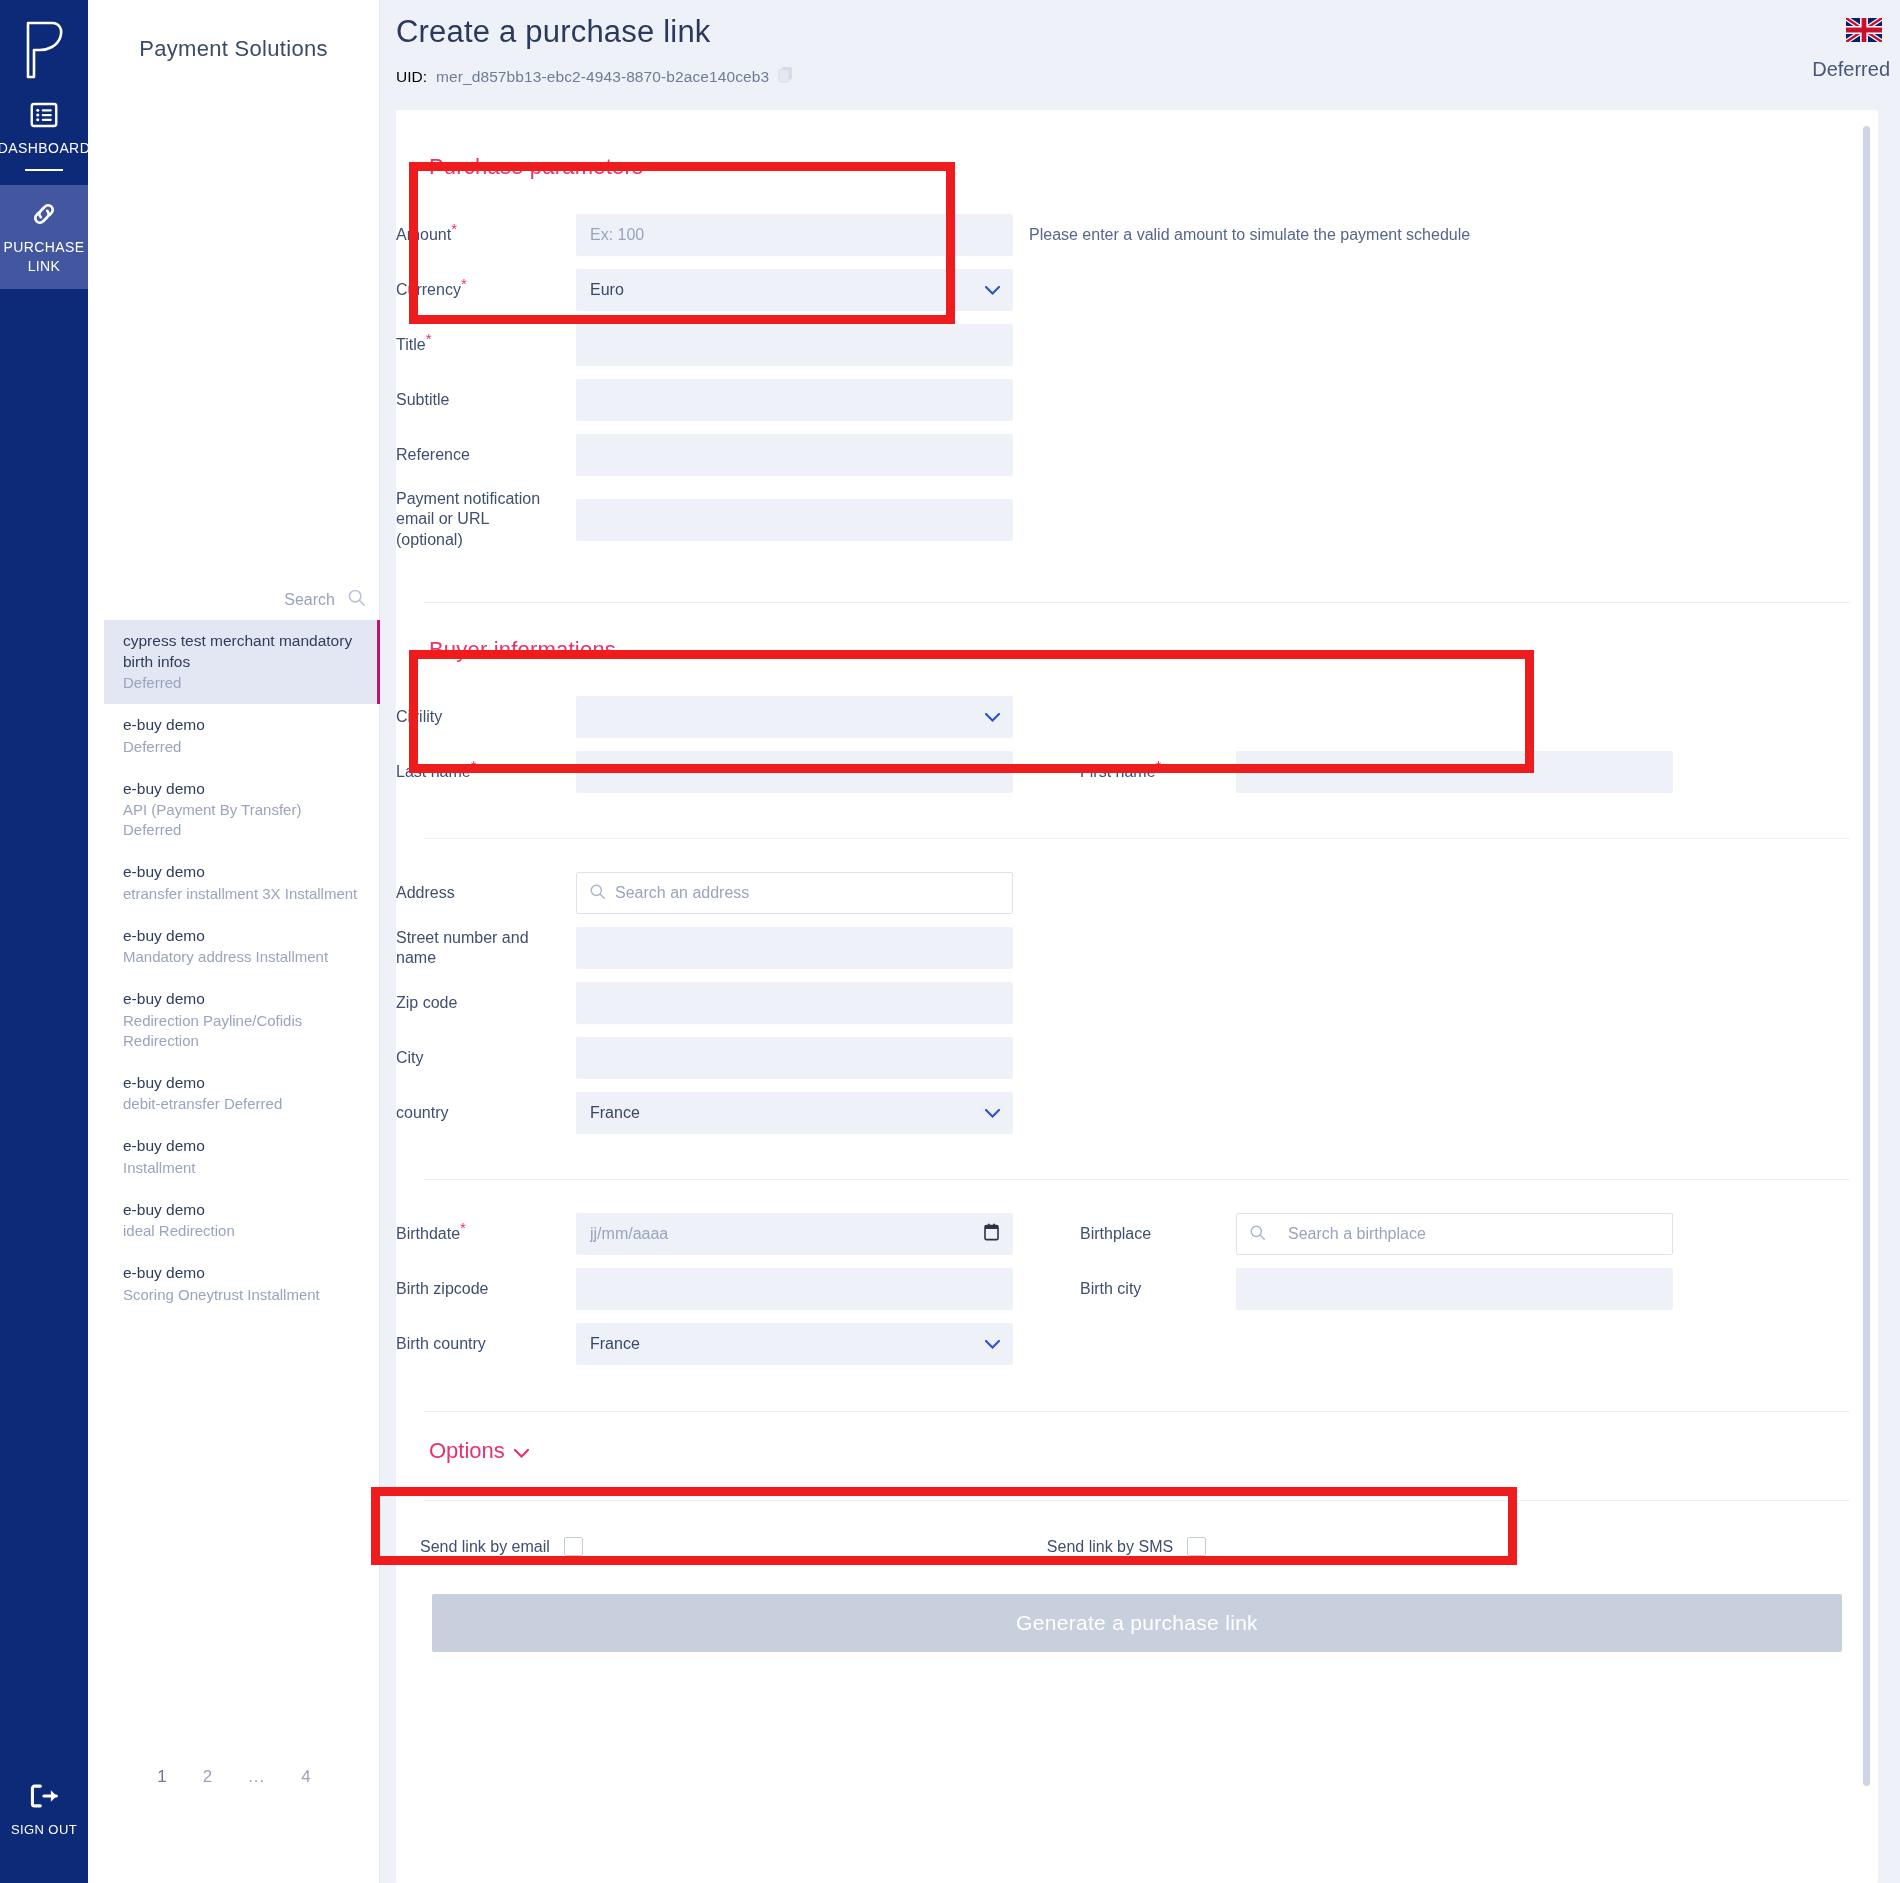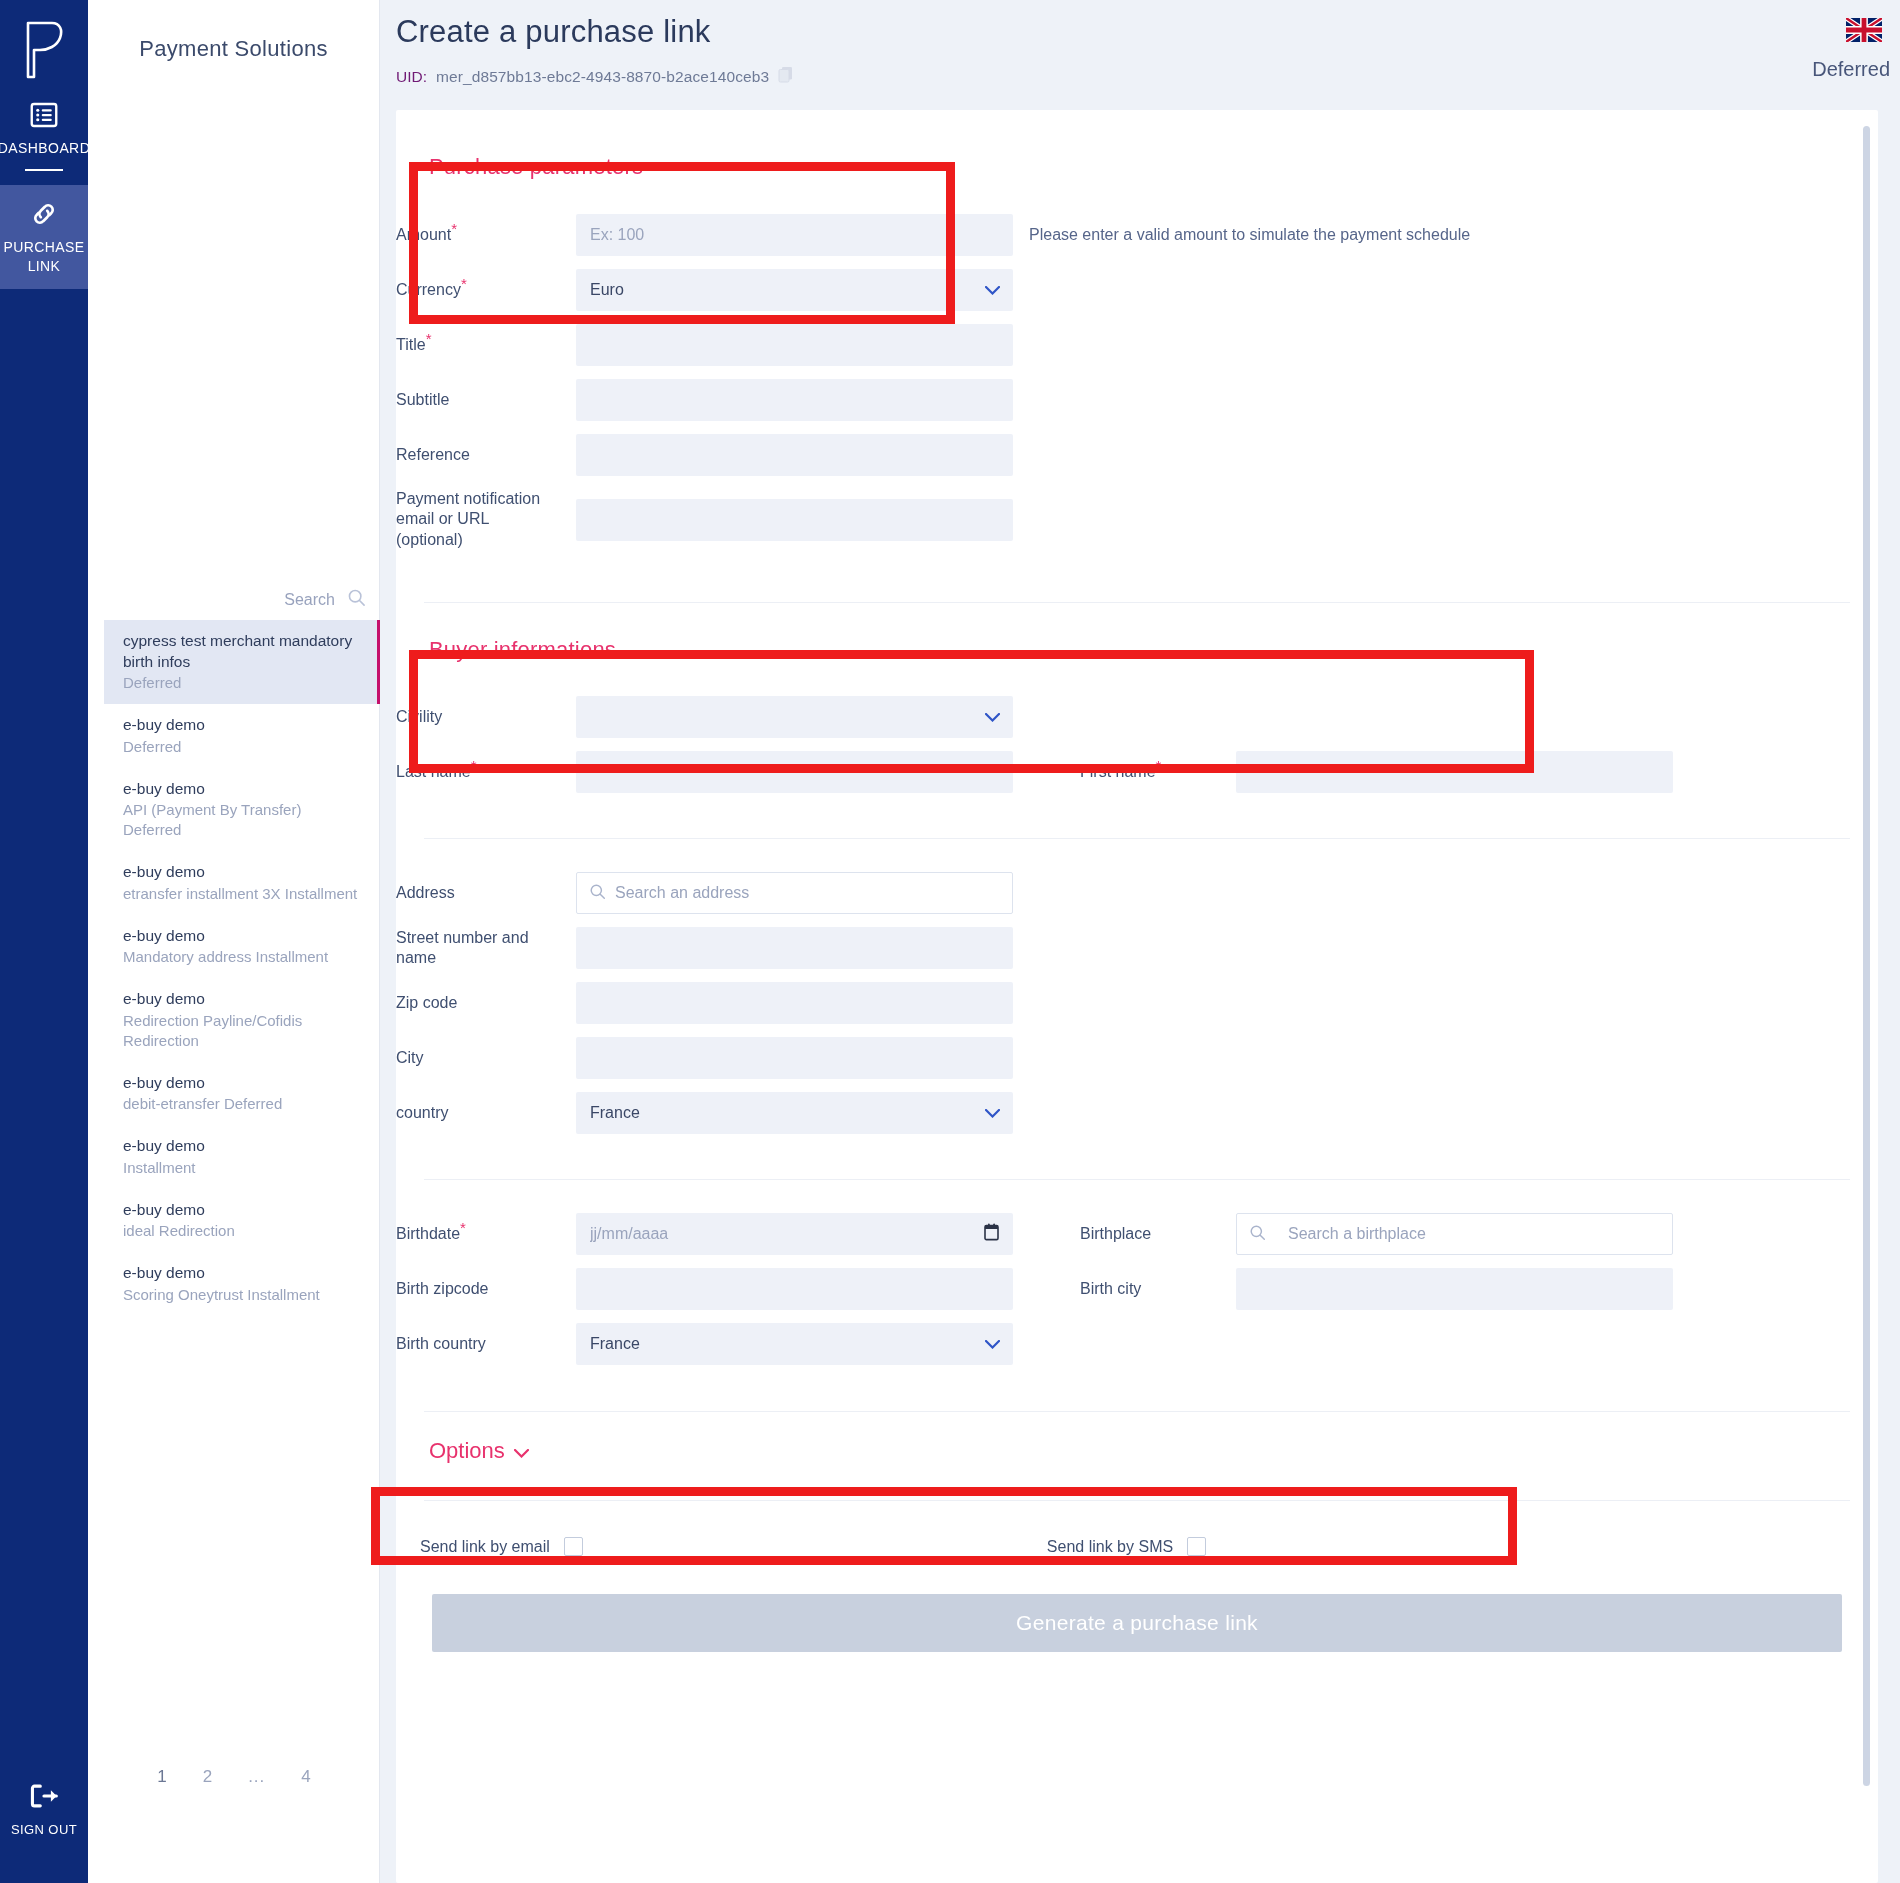--- a/index.html
+++ b/index.html
@@ -89,21 +89,21 @@
   
   .content {
     position: absolute; left: 380px; top: 0;
     width: 1520px; height: 1883px;
     background: #eef2f8;
     padding: 0;
   }
   .topbar { position: relative; height: 110px; padding: 14px 0 0 16px; }
   .page-title { font-size: 31px; color: #2b3a5c; font-weight: 400; letter-spacing: .2px; }
   .uid-row { margin-top: 16px; display: flex; align-items: center; gap: 9px; }
-  .uid-k { font-size: 15.5px; color: #701a75; }
+  .uid-k { font-size: 15.5px; color: #000000; }
   .uid-v { font-size: 15.5px; color: #6e7a96; letter-spacing: .1px; }
   .copy-ico { cursor: pointer; opacity: .55; }
   .flag { position: absolute; right: 18px; top: 18px; width: 36px; height: 24px; cursor: pointer; }
   .status-badge { position: absolute; right: 10px; top: 58px; font-size: 20px; color: #48567a; }
 
   .card {
     position: relative;
     margin: 0 22px 0 16px;
     background: #fff;
     min-height: 1773px;

